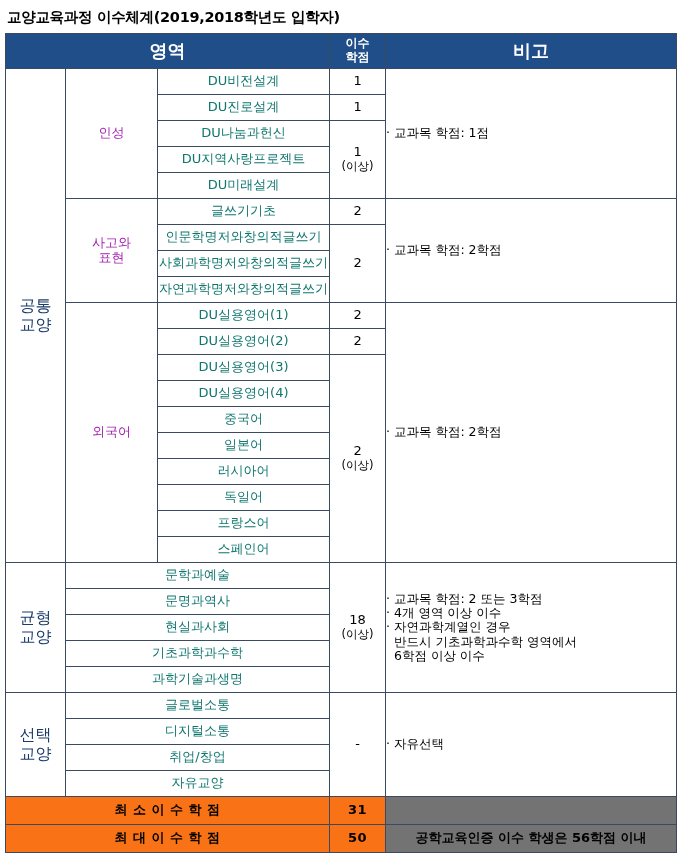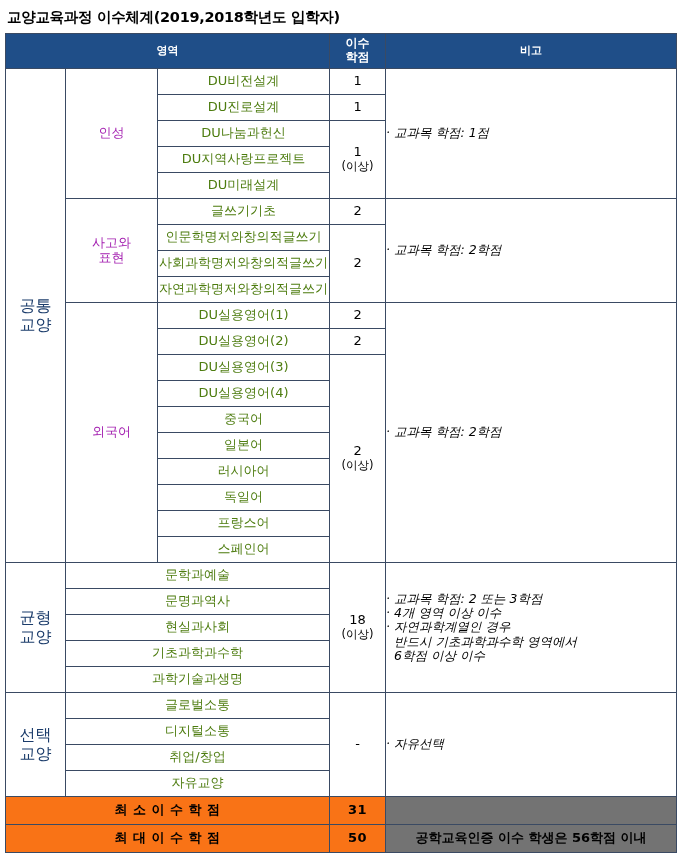--- a/index.html
+++ b/index.html
@@ -35,21 +35,21 @@
   table.curriculum td, table.curriculum th {
     border: 1px solid #3a4a63;
     padding: 0;
     vertical-align: middle;
     line-height: 1.15;
   }
   thead th {
     background: #1f4e88;
     color: #ffffff;
     font-weight: bold;
-    font-size: 11px;
+    font-size: 18px;
     height: 34px;
     text-align: center;
     border-color: #123766;
   }
   th.col-credit {
     font-size: 12px;
     line-height: 1.1;
     margin-top: 21px;
   }
   .cat-cell {
@@ -62,38 +62,37 @@
   .group-cell {
     text-align: center;
     color: #a21caf;
     font-size: 13px;
     line-height: 1.25;
   }
   .course-cell {
     text-align: center;
     font-size: 13px;
     height: 25px;
-    color: #4d7c0f;
+    color: #0f766e;
   }
   .credit-cell {
     text-align: center;
     font-size: 13px;
     color: #000;
     line-height: 1.25;
   }
   .note-cell {
     text-align: left;
     font-size: 12.5px;
     color: #000;
     padding: 4px 6px 4px 8px;
     line-height: 1.5;
   }
   .note-cell .nline {
     white-space: pre;
-    font-style: italic;
   }
   .sub {
     font-size: 11.5px;
   }
   tr.total-row td {
     height: 27px;
     background: #f97316;
     text-align: center;
     font-weight: bold;
     font-size: 13px;

